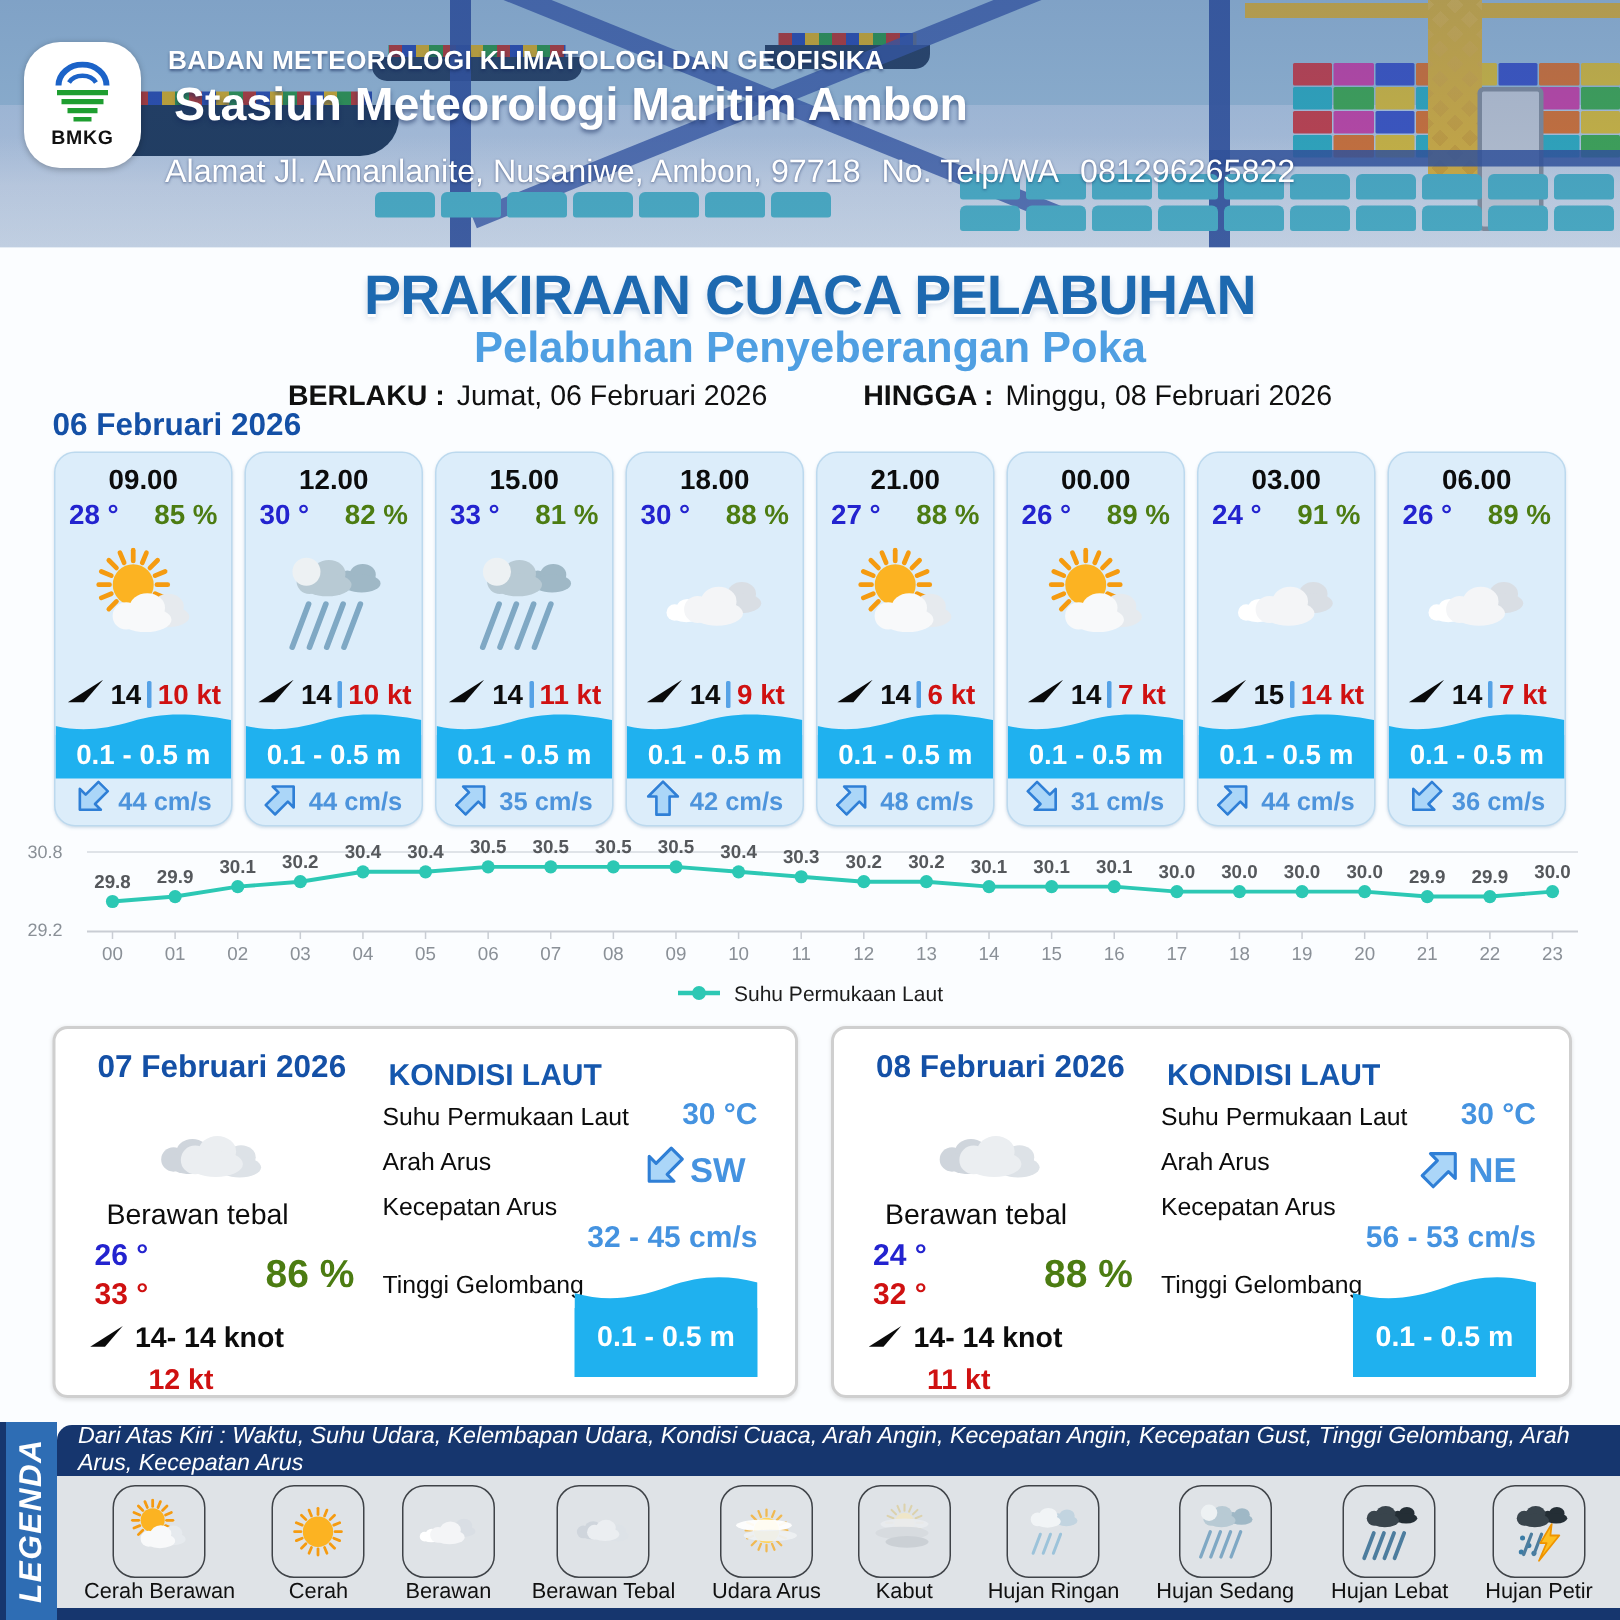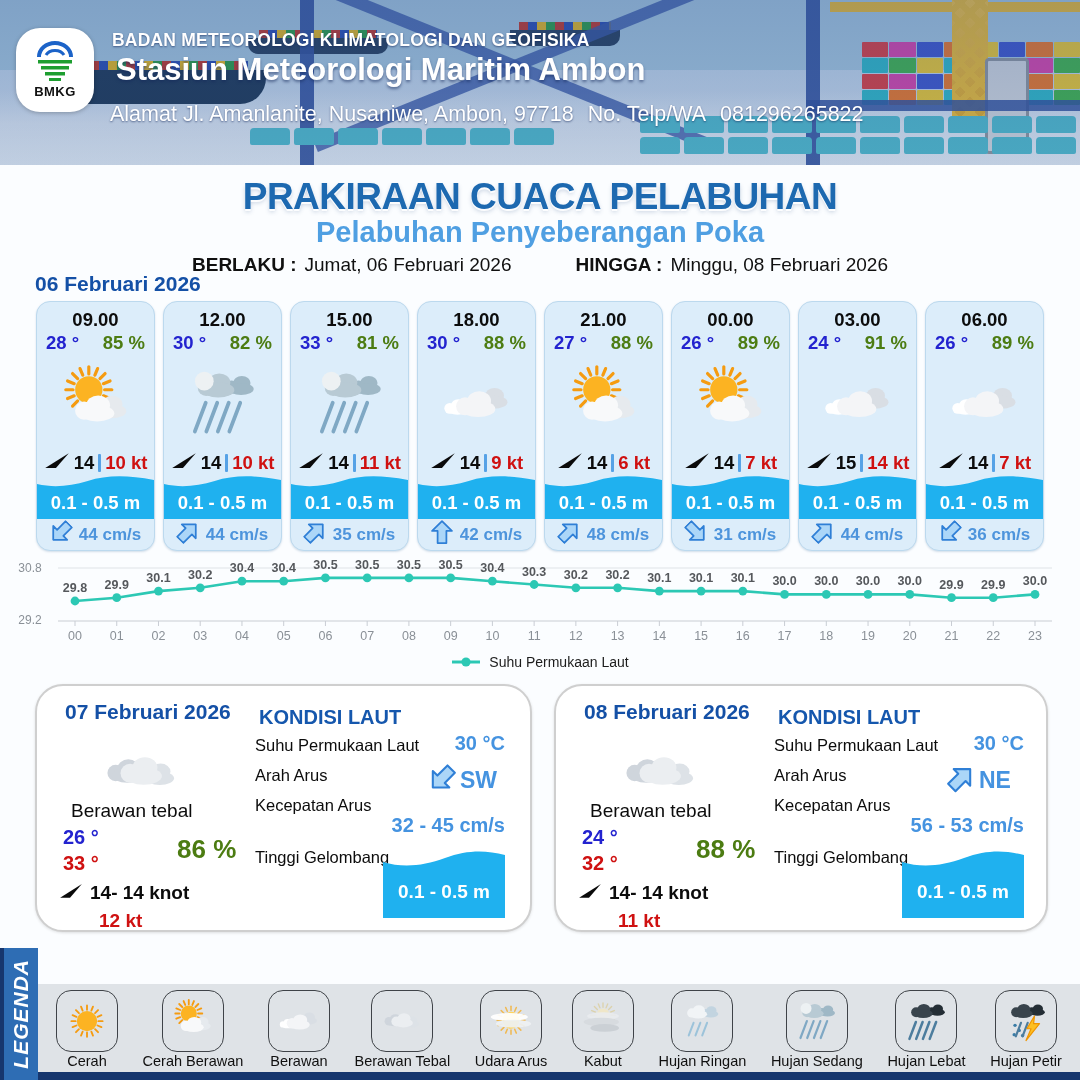--- a/index.html
+++ b/index.html
@@ -73,21 +73,21 @@
   .fc-current{height:31px;display:flex;align-items:center;justify-content:center;gap:7px;
               font-size:17px;font-weight:bold;color:#4d94dc;}
 
   
   #chart{position:absolute;left:0;top:552px;width:1080px;height:100px;}
   #chart-legend{position:absolute;left:0;top:654px;width:1080px;display:flex;align-items:center;
                 justify-content:center;gap:8px;font-size:14px;color:#1c1c1c;}
 
   
   .daycard{position:absolute;top:684px;height:248px;background:#fff;border:2px solid #cfcfcf;
-           border-radius:28px;box-shadow:0 1px 3px rgba(0,0,0,.12);}
+           border-radius:10px;box-shadow:0 1px 3px rgba(0,0,0,.12);}
   #daycard-0{left:35px;width:497px;}
   #daycard-1{left:554px;width:494px;}
   .dc-date{position:absolute;left:28px;top:14px;font-size:21px;font-weight:bold;color:#1450a6;}
   .dc-icon{position:absolute;left:52px;top:44px;width:108px;height:68px;}
   .dc-cond{position:absolute;left:34px;top:114px;font-size:19px;color:#0c0c0c;}
   .dc-tmin{position:absolute;left:26px;top:140px;font-size:20px;font-weight:bold;color:#2323cf;}
   .dc-tmax{position:absolute;left:26px;top:166px;font-size:20px;font-weight:bold;color:#cf1111;}
   .dc-hum{position:absolute;left:96px;top:148px;font-size:26px;font-weight:bold;color:#4c7c12;margin-left:44px;}
   .dc-wind{position:absolute;left:22px;top:196px;display:flex;align-items:center;gap:7px;
            font-size:19px;font-weight:bold;color:#0c0c0c;}
@@ -801,45 +801,22 @@
       </svg>
       <div class="sea-wavesolid">0.1 - 0.5 m</div>
     </div>
   </div>
 </div>
 
   <div id="legend-sliver"></div>
   <div id="legend-strip">
       <span>LEGENDA</span>
     </div>
+  <div id="legend-desc">Dari Atas Kiri : Waktu, Suhu Udara, Kelembapan Udara, Kondisi Cuaca, Arah Angin, Kecepatan Angin, Kecepatan Gust, Tinggi Gelombang, Arah Arus, Kecepatan Arus</div>
   <div id="legend-items">
-      <div class="lg-item">
-        <div class="lg-box">
-          <svg width="54" height="44.279999999999994" viewBox="0 0 64 52">
-            <line x1="45.5" y1="26" x2="50.5" y2="26" stroke="#f59b10" stroke-width="2.2" stroke-linecap="round"></line>
-            <line x1="44.47237368890237" y1="31.166226336928712" x2="49.0917713514588" y2="33.07964349875416" stroke="#f59b10" stroke-width="2.2" stroke-linecap="round"></line>
-            <line x1="41.54594154601839" y1="35.54594154601839" x2="45.08147545195113" y2="39.08147545195113" stroke="#f59b10" stroke-width="2.2" stroke-linecap="round"></line>
-            <line x1="37.166226336928716" y1="38.47237368890237" x2="39.079643498754166" y2="43.0917713514588" stroke="#f59b10" stroke-width="2.2" stroke-linecap="round"></line>
-            <line x1="32" y1="39.5" x2="32" y2="44.5" stroke="#f59b10" stroke-width="2.2" stroke-linecap="round"></line>
-            <line x1="26.833773663071288" y1="38.47237368890237" x2="24.92035650124584" y2="43.0917713514588" stroke="#f59b10" stroke-width="2.2" stroke-linecap="round"></line>
-            <line x1="22.45405845398161" y1="35.54594154601839" x2="18.91852454804887" y2="39.08147545195113" stroke="#f59b10" stroke-width="2.2" stroke-linecap="round"></line>
-            <line x1="19.527626311097627" y1="31.166226336928712" x2="14.908228648541197" y2="33.079643498754166" stroke="#f59b10" stroke-width="2.2" stroke-linecap="round"></line>
-            <line x1="18.5" y1="26" x2="13.5" y2="26.000000000000004" stroke="#f59b10" stroke-width="2.2" stroke-linecap="round"></line>
-            <line x1="19.527626311097627" y1="20.83377366307129" x2="14.908228648541193" y2="18.92035650124584" stroke="#f59b10" stroke-width="2.2" stroke-linecap="round"></line>
-            <line x1="22.454058453981606" y1="16.45405845398161" x2="18.918524548048868" y2="12.918524548048872" stroke="#f59b10" stroke-width="2.2" stroke-linecap="round"></line>
-            <line x1="26.83377366307128" y1="13.527626311097633" x2="24.920356501245827" y2="8.9082286485412" stroke="#f59b10" stroke-width="2.2" stroke-linecap="round"></line>
-            <line x1="31.999999999999996" y1="12.5" x2="31.999999999999996" y2="7.5" stroke="#f59b10" stroke-width="2.2" stroke-linecap="round"></line>
-            <line x1="37.166226336928716" y1="13.527626311097631" x2="39.079643498754166" y2="8.908228648541197" stroke="#f59b10" stroke-width="2.2" stroke-linecap="round"></line>
-            <line x1="41.54594154601839" y1="16.454058453981606" x2="45.08147545195113" y2="12.918524548048868" stroke="#f59b10" stroke-width="2.2" stroke-linecap="round"></line>
-            <line x1="44.472373688902366" y1="20.83377366307128" x2="49.0917713514588" y2="18.920356501245827" stroke="#f59b10" stroke-width="2.2" stroke-linecap="round"></line>
-            <circle cx="32" cy="26" r="12" fill="#fcb322"></circle>
-          </svg>
-        </div>
-               <div class="lg-label">Cerah</div>
-      </div>
       <div class="lg-item">
         <div class="lg-box">
           <svg width="54" height="44.279999999999994" viewBox="0 0 64 52">
             <line x1="38" y1="17" x2="43" y2="17" stroke="#f59b10" stroke-width="2.2" stroke-linecap="round"></line>
             <line x1="37.162674857624154" y1="21.209517756015988" x2="41.78207252018059" y2="23.122934917841437" stroke="#f59b10" stroke-width="2.2" stroke-linecap="round"></line>
             <line x1="34.77817459305202" y1="24.77817459305202" x2="38.31370849898476" y2="28.31370849898476" stroke="#f59b10" stroke-width="2.2" stroke-linecap="round"></line>
             <line x1="31.209517756015988" y1="27.162674857624154" x2="33.122934917841434" y2="31.782072520180588" stroke="#f59b10" stroke-width="2.2" stroke-linecap="round"></line>
             <line x1="27" y1="28" x2="27" y2="33" stroke="#f59b10" stroke-width="2.2" stroke-linecap="round"></line>
             <line x1="22.790482243984012" y1="27.162674857624154" x2="20.877065082158566" y2="31.782072520180588" stroke="#f59b10" stroke-width="2.2" stroke-linecap="round"></line>
             <line x1="19.22182540694798" y1="24.77817459305202" x2="15.68629150101524" y2="28.31370849898476" stroke="#f59b10" stroke-width="2.2" stroke-linecap="round"></line>
@@ -859,20 +836,44 @@
             <circle cx="23.75" cy="31.5" r="6.3" fill="#f8f9fa"></circle>
             <ellipse cx="33.5" cy="27.75" rx="8.25" ry="6.75" fill="#f8f9fa"></ellipse>
             <ellipse cx="32.75" cy="33.3" rx="12" ry="5.7" fill="#f8f9fa"></ellipse>
           </svg>
         </div>
                <div class="lg-label">Cerah Berawan</div>
       </div>
       <div class="lg-item">
         <div class="lg-box">
           <svg width="54" height="44.279999999999994" viewBox="0 0 64 52">
+            <line x1="45.5" y1="26" x2="50.5" y2="26" stroke="#f59b10" stroke-width="2.2" stroke-linecap="round"></line>
+            <line x1="44.47237368890237" y1="31.166226336928712" x2="49.0917713514588" y2="33.07964349875416" stroke="#f59b10" stroke-width="2.2" stroke-linecap="round"></line>
+            <line x1="41.54594154601839" y1="35.54594154601839" x2="45.08147545195113" y2="39.08147545195113" stroke="#f59b10" stroke-width="2.2" stroke-linecap="round"></line>
+            <line x1="37.166226336928716" y1="38.47237368890237" x2="39.079643498754166" y2="43.0917713514588" stroke="#f59b10" stroke-width="2.2" stroke-linecap="round"></line>
+            <line x1="32" y1="39.5" x2="32" y2="44.5" stroke="#f59b10" stroke-width="2.2" stroke-linecap="round"></line>
+            <line x1="26.833773663071288" y1="38.47237368890237" x2="24.92035650124584" y2="43.0917713514588" stroke="#f59b10" stroke-width="2.2" stroke-linecap="round"></line>
+            <line x1="22.45405845398161" y1="35.54594154601839" x2="18.91852454804887" y2="39.08147545195113" stroke="#f59b10" stroke-width="2.2" stroke-linecap="round"></line>
+            <line x1="19.527626311097627" y1="31.166226336928712" x2="14.908228648541197" y2="33.079643498754166" stroke="#f59b10" stroke-width="2.2" stroke-linecap="round"></line>
+            <line x1="18.5" y1="26" x2="13.5" y2="26.000000000000004" stroke="#f59b10" stroke-width="2.2" stroke-linecap="round"></line>
+            <line x1="19.527626311097627" y1="20.83377366307129" x2="14.908228648541193" y2="18.92035650124584" stroke="#f59b10" stroke-width="2.2" stroke-linecap="round"></line>
+            <line x1="22.454058453981606" y1="16.45405845398161" x2="18.918524548048868" y2="12.918524548048872" stroke="#f59b10" stroke-width="2.2" stroke-linecap="round"></line>
+            <line x1="26.83377366307128" y1="13.527626311097633" x2="24.920356501245827" y2="8.9082286485412" stroke="#f59b10" stroke-width="2.2" stroke-linecap="round"></line>
+            <line x1="31.999999999999996" y1="12.5" x2="31.999999999999996" y2="7.5" stroke="#f59b10" stroke-width="2.2" stroke-linecap="round"></line>
+            <line x1="37.166226336928716" y1="13.527626311097631" x2="39.079643498754166" y2="8.908228648541197" stroke="#f59b10" stroke-width="2.2" stroke-linecap="round"></line>
+            <line x1="41.54594154601839" y1="16.454058453981606" x2="45.08147545195113" y2="12.918524548048868" stroke="#f59b10" stroke-width="2.2" stroke-linecap="round"></line>
+            <line x1="44.472373688902366" y1="20.83377366307128" x2="49.0917713514588" y2="18.920356501245827" stroke="#f59b10" stroke-width="2.2" stroke-linecap="round"></line>
+            <circle cx="32" cy="26" r="12" fill="#fcb322"></circle>
+          </svg>
+        </div>
+               <div class="lg-label">Cerah</div>
+      </div>
+      <div class="lg-item">
+        <div class="lg-box">
+          <svg width="54" height="44.279999999999994" viewBox="0 0 64 52">
             <circle cx="36.4" cy="24.2" r="5.04" fill="#d9dee4"></circle>
             <ellipse cx="44.2" cy="21.2" rx="6.6000000000000005" ry="5.4" fill="#d9dee4"></ellipse>
             <ellipse cx="43.6" cy="25.64" rx="9.600000000000001" ry="4.5600000000000005" fill="#d9dee4"></ellipse>
             <circle cx="13.05" cy="29.9" r="3.78" fill="#ffffff"></circle>
             <ellipse cx="18.9" cy="27.65" rx="4.95" ry="4.05" fill="#ffffff"></ellipse>
             <ellipse cx="18.45" cy="30.98" rx="7.2" ry="3.42" fill="#ffffff"></ellipse>
             <circle cx="23.75" cy="28.5" r="6.3" fill="#f4f5f7"></circle>
             <ellipse cx="33.5" cy="24.75" rx="8.25" ry="6.75" fill="#f4f5f7"></ellipse>
             <ellipse cx="32.75" cy="30.3" rx="12" ry="5.7" fill="#f4f5f7"></ellipse>
           </svg>

